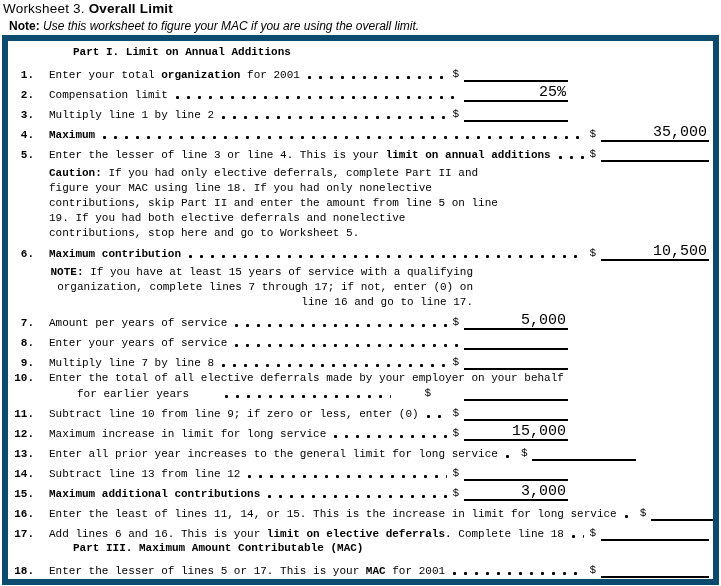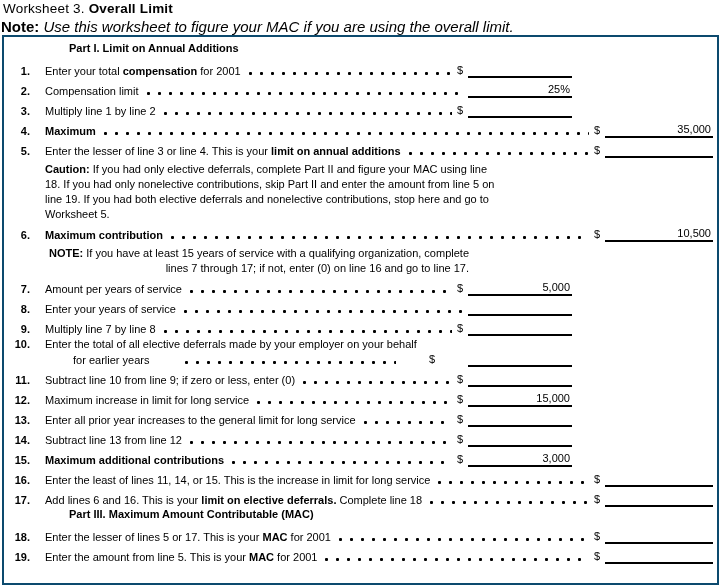--- a/index.html
+++ b/index.html
@@ -19,33 +19,34 @@
   .title {
     position: absolute;
     left: 3px; top: 0px;
     font-size: 13.5px;
     line-height: 17px;
     letter-spacing: 0.2px;
   }
   .title .name { font-weight: bold; }
   .doc-note {
     position: absolute;
-    left: 1px; top: 20px;
-    font-size: 15px;
+    left: 9px; top: 20px;
+    font-size: 12px;
     line-height: 13px;
   }
   .doc-note .lead { font-weight: bold; font-style: normal; }
   .doc-note .txt { font-style: italic; }
   .sheet {
     position: absolute;
     left: 2px; top: 35px;
     width: 717px; height: 550px;
-    border: 2px solid #0c4a6e;
+    border: 6px solid #0c4a6e;
     padding-top: 4px;
     overflow: hidden;
+    font-family: Liberation Mono, monospace;
   }
   .part-header {
     height: 17px;
     line-height: 15px;
     margin-left: 65px;
     font-weight: bold;
     font-size: 11px;
   }
   .para {
     margin: 4px 12px 0 41px;
@@ -99,21 +100,21 @@
     border-bottom: 2px solid #000000;
     display: flex;
     justify-content: flex-end;
     align-items: flex-end;
     height: 16px;
     padding: 0 2px 1px 0;
   }
   .ans.inner-col { width: 104px; min-width: 104px; }
   .ans.outer-col { width: 108px; min-width: 108px; text-align: center; }
   .val {
-    font-size: 11px;
+    font-size: 15px;
     line-height: 12px;
   }
 </style>
 </head>
 <body>
 
 <div class="page">
   <div class="title">
     <span class="prefix">Worksheet 3.</span>
     <span> </span>
@@ -121,21 +122,21 @@
   </div>
   <div class="doc-note">
     <span class="lead">Note:</span>
     <span> </span>
     <span class="txt">Use this worksheet to figure your MAC if you are using the overall limit.</span>
   </div>
   <div class="sheet">
       <div class="part-header">Part I. Limit on Annual Additions</div>
       <div class="wline inner">
         <span class="num">1.</span>
-        <span class="lbl"><span>Enter your total </span><span class="b">compensation</span><span> for 2001</span></span>
+        <span class="lbl"><span>Enter your total </span><span class="b">organization</span><span> for 2001</span></span>
         <span class="leader"></span>
         <span class="dollar">$</span>
         <span class="ans inner-col">
           <span class="val"></span>
         </span>
       </div>
       <div class="wline inner">
         <span class="num">2.</span>
         <span class="lbl"><span>Compensation limit</span></span>
         <span class="leader"></span>

